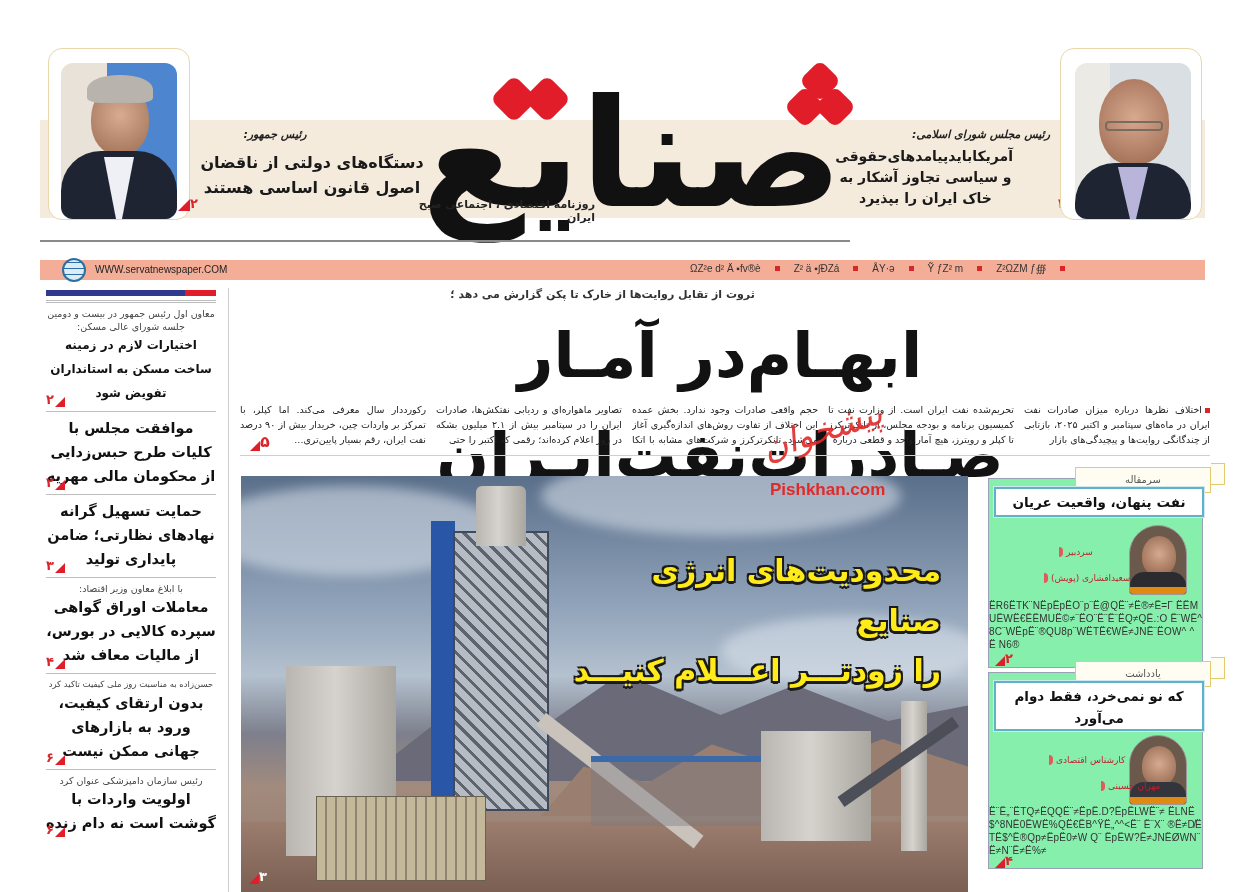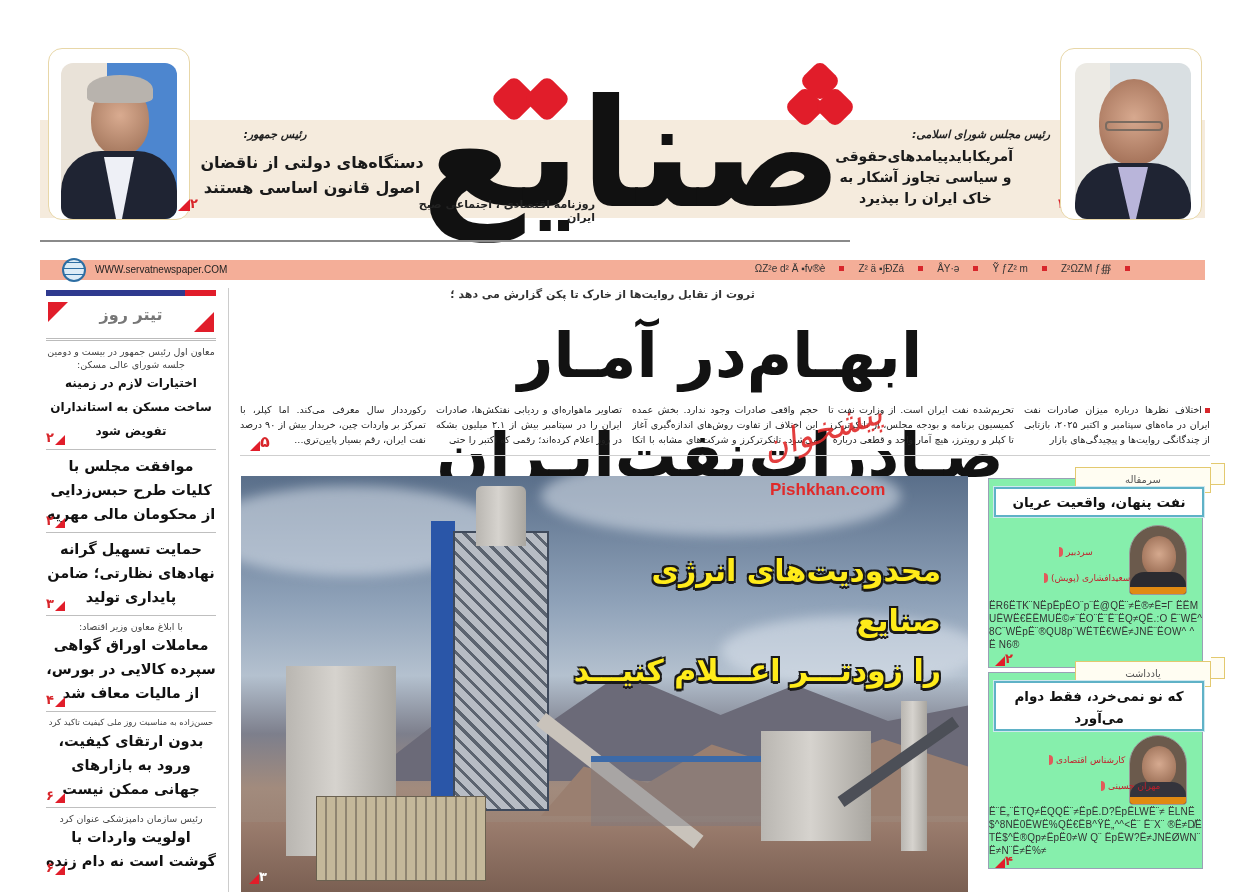--- a/index.html
+++ b/index.html
@@ -28,21 +28,21 @@
   .logo-text { left: 392px; top: 54px; width: 480px; height: 200px; font-size: 150px; font-weight: bold; color: #111; line-height: 200px; text-align: center; letter-spacing: -10px; }
   .logo-dot { background: #e11d2a; transform: rotate(45deg); border-radius: 8px; }
   .logo-sub { left: 405px; top: 198px; width: 190px; font-size: 11px; font-weight: bold; color: #222; text-align: right; }
 
   .rule-top { left: 40px; top: 240px; width: 810px; height: 2px; background: #8a8a8a; }
 
   
   .info-bar { left: 40px; top: 260px; width: 1165px; height: 20px; background: #f4ae98; }
   .globe { left: 62px; top: 258px; width: 24px; height: 24px; border-radius: 50%; border: 2px solid #2d6ea3; background: repeating-linear-gradient(0deg, transparent 0 5px, #2d6ea3 5px 6px), #dcecf7; }
   .site-url { left: 95px; top: 264px; font-size: 10px; color: #222; font-family: "Liberation Sans", sans-serif; }
-  .bar-items { left: 690px; top: 263px; width: 505px; font-size: 10px; color: #333; font-family: "Liberation Sans", sans-serif; display: flex; gap: 14px; justify-content: center; align-items: center; }
+  .bar-items { left: 690px; top: 263px; width: 505px; font-size: 10px; color: #333; font-family: "Liberation Sans", sans-serif; display: flex; gap: 14px; justify-content: flex-start; align-items: center; }
   .bar-sq { display: inline-block; width: 5px; height: 5px; background: #d8262b; }
 
   
   .left-col { left: 46px; top: 290px; width: 170px; }
   .col-divider { left: 228px; top: 288px; width: 1px; height: 604px; background: #cccccc; }
   .tt-bar { height: 6px; background: linear-gradient(90deg, #2f3a8f 0 82%, #e11d2a 82% 100%); }
   .tt-title { height: 38px; position: relative; text-align: center; font-size: 16px; color: #777; line-height: 38px; font-weight: bold; }
   .tt-rule { height: 3px; border-top: 1px solid #bbb; border-bottom: 1px solid #bbb; margin-top: 4px; }
   .lc-item { border-bottom: 1px solid #bfbfbf; padding: 4px 0 6px; position: relative; text-align: center; direction: rtl; }
   .lc-kicker { font-size: 9.5px; color: #444; line-height: 13px; }
@@ -153,25 +153,20 @@
     <span class="bar-sq"></span>
   <span>Ỹ  ƒZ² m</span>
     <span class="bar-sq"></span>
   <span>Z²ΩZM ƒ∰</span>
     <span class="bar-sq"></span>
 </div>
 
 <div class="abs col-divider"></div>
 <div class="abs left-col">
   <div class="tt-bar"></div>
-  <div class="tt-title rtl">
-    <span class="abs tri" style="left:2px;top:6px;border-width:20px 20px 0 0;border-color:#e11d2a transparent transparent transparent;"></span>
-    <span>تیتر روز</span>
-    <span class="abs tri" style="right:2px;bottom:2px;border-width:0 0 20px 20px;border-color:transparent transparent #e11d2a transparent;"></span>
-  </div>
   <div class="tt-rule"></div>
 
   <div class="lc-item">
     <div class="lc-kicker">معاون اول رئیس جمهور در بیست و دومین جلسه شورای عالی مسکن:</div>
     <div class="lc-head" style="font-size:12px;">اختیارات لازم در زمینه ساخت مسکن به استانداران تفویض شود</div>
     <div class="lc-ref">
         <span class="tri" style="border-width:0 0 10px 10px;border-color:transparent transparent #e11d2a transparent;"></span>
         <span class="page-ref">۲</span>
       </div>
   </div>

